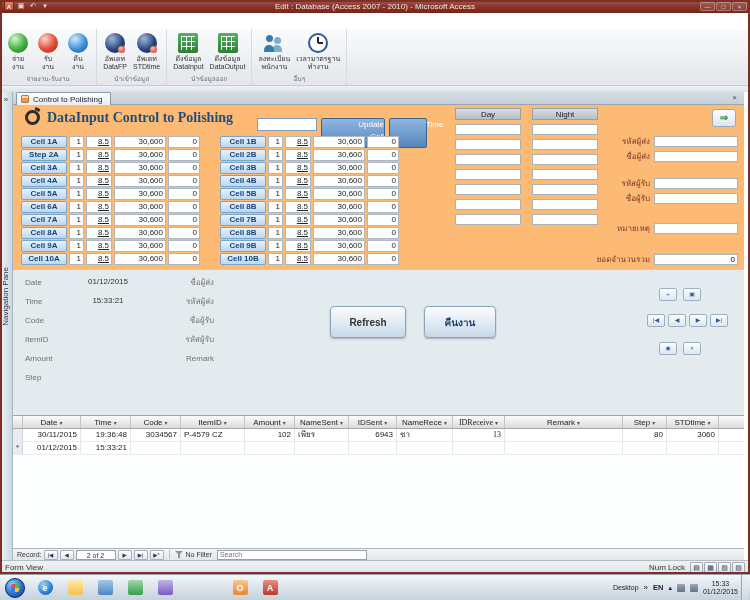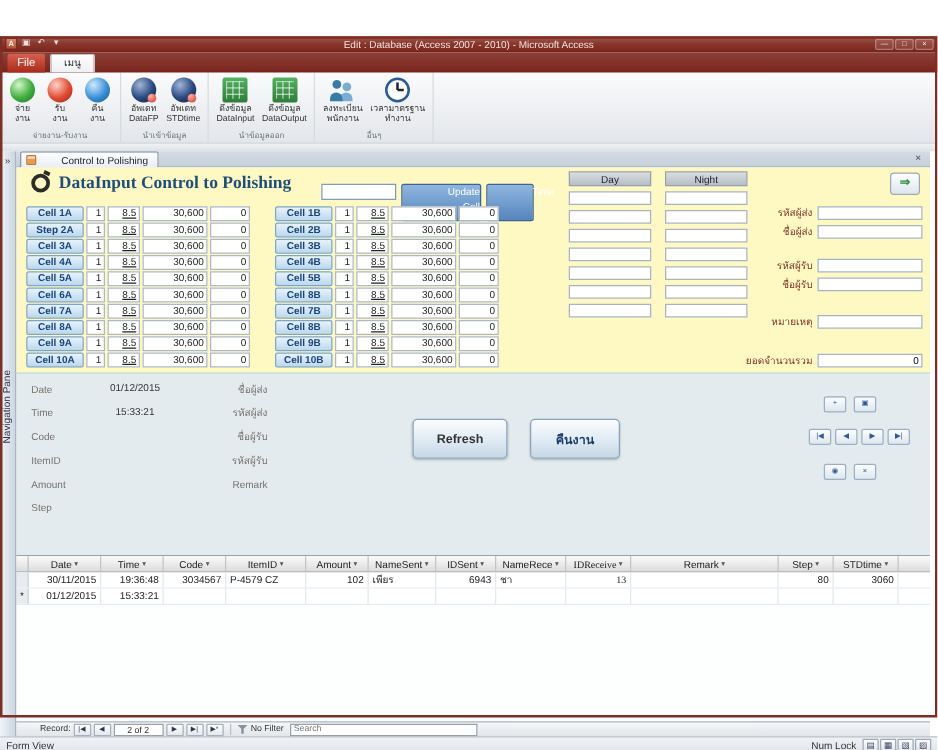--- a/index.html
+++ b/index.html
@@ -1,17 +1,17 @@
 <!DOCTYPE html>
 <html><head>
 <meta charset="utf-8">
 <style>
   * { margin:0; padding:0; box-sizing:border-box; }
   body { width:750px; height:600px; overflow:hidden; font-family:"Liberation Sans",sans-serif; font-size:9px; background:#fff; position:relative; }
-  .screen { position:absolute; inset:0;margin-top:29px; }
+  .screen { position:absolute; inset:0; }
 
   
   .titlebar { position:absolute; left:0; top:0; right:0; height:13px; background:linear-gradient(#a05a50,#8a382e 45%,#772319); z-index:5; }
   .qat { position:absolute; left:4px; top:1px; display:flex; gap:2px; align-items:center; z-index:6; }
   .qatbtn { min-width:10px; height:10px; font-size:7px; line-height:10px; text-align:center; color:#f3e2dc; }
   .qatbtn[data-name="app-icon"] { background:linear-gradient(#e08a6a,#b84a30); border:1px solid #7a2a1a; border-radius:2px; width:10px; color:#fff; font-weight:bold; font-size:6px; }
   .wintitle { position:absolute; left:0; right:0; top:2px; text-align:center; font-size:8px; color:#f4e4de; }
   .winctrls { position:absolute; right:3px; top:2px; display:flex; gap:1px; z-index:6; }
   .winbtn { width:15px; height:9px; font-size:6px; line-height:8px; text-align:center; color:#f6e8e2; background:rgba(255,255,255,.10); border:1px solid rgba(255,255,255,.3); border-radius:2px; }
 
@@ -39,34 +39,34 @@
   .ric[data-name="clock-icon"] { border-radius:50%; background:radial-gradient(#ffffff 55%,#e2e6ea); border:2px solid #2a5a9a; }
   .ric[data-name="clock-icon"]::before { content:""; position:absolute; left:7px; top:2px; width:2px; height:6px; background:#223; }
   .ric[data-name="clock-icon"]::after { content:""; position:absolute; left:8px; top:7px; width:5px; height:2px; background:#223; }
   .rlabel { font-size:7px; line-height:8px; color:#333; }
   .rlabel span { display:block; }
   .rglabel { position:absolute; left:0; right:0; bottom:1px; text-align:center; font-size:6.5px; color:#68707a; }
 
   
   .ribbonbottom { position:absolute; left:0; top:86px; right:0; height:6px; background:linear-gradient(#f0f2f4,#dde2e8); }
   .doctabbar { position:absolute; left:13px; top:92px; width:731px; height:13px; background:linear-gradient(#d4dce4,#c6d0da); border-bottom:1px solid #98a6b2; }
-  .doctab { position:absolute; left:3px; top:0; height:13px; padding:0 8px 0 4px; background:linear-gradient(#fdfeff,#e9eef3); border:1px solid #8a99a8; border-bottom:none; border-radius:2px 2px 0 0; display:flex; align-items:center; gap:20px; font-size:8px; color:#223;text-align:center; }
+  .doctab { position:absolute; left:3px; top:0; height:13px; padding:0 8px 0 4px; background:linear-gradient(#fdfeff,#e9eef3); border:1px solid #8a99a8; border-bottom:none; border-radius:2px 2px 0 0; display:flex; align-items:center; gap:4px; font-size:8px; color:#223;text-align:center; }
   .doctabicon { width:8px; height:8px; border:1px solid #c8742a; background:linear-gradient(#f8d8b0 2px,#e89a50 2px); border-radius:1px; }
   .doctabclose { position:absolute; right:4px; top:1px; width:11px; height:11px; text-align:center; line-height:10px; font-size:8px; color:#445; }
 
   
   .navpane { position:absolute; left:0; top:92px; width:13px; height:468px; background:linear-gradient(90deg,#eef3f8,#ccd7e1); border-right:1px solid #a8b6c2; z-index:2; }
   .navexpand { display:block; text-align:center; font-size:8px; color:#345; padding-top:3px; }
   .navlabel { position:absolute; left:1px; top:175px; writing-mode:vertical-rl; transform:rotate(180deg); font-size:8px; color:#334; white-space:nowrap; }
 
   
   .workspace { position:absolute; left:13px; top:105px; width:731px; height:455px; background:#fff; }
 
   
-  .bluesec { position:absolute; left:0; top:0; width:731px; height:165px; background:#fef9c3; border-bottom:1px solid #b4d2d8; }
+  .bluesec { position:absolute; left:0; top:0; width:731px; height:165px; background:#fdba74; border-bottom:1px solid #b4d2d8; }
   .formlogo { position:absolute; left:12px; top:5px; width:15px; height:15px; border:3px solid #2c2c2c; border-radius:50%; }
   .formlogo::after { content:""; position:absolute; top:-5px; left:7px; width:5px; height:3px; background:#2c2c2c; transform:rotate(25deg); }
   .formtitle { position:absolute; left:34px; top:5px; font-family:"Liberation Serif",serif; font-size:14px; font-weight:bold; color:#1f4e7a; }
   .hinput { position:absolute; left:244px; top:13px; width:60px; height:13px; border:1px solid #7f9db9; background:#fff; font-size:8px; }
   .bluebtn { position:absolute; height:30px; background:linear-gradient(#8fb6e0,#5585bd); border:1px solid #3a6494; border-radius:2px; color:#fff; font-size:8px; text-align:right; line-height:12px;padding-left:36px; }
   .updatebtn { left:308px; top:13px; width:64px; }
   .timebtn { left:376px; top:13px; width:34px; }
   .graybtn { position:absolute; top:3px; width:66px; height:12px; background:linear-gradient(#d8dde2,#b6bec6); border:1px solid #96a0aa; color:#223; font-size:8px; text-align:center; line-height:11px; }
   .daybtn { left:442px; } .nightbtn { left:519px; }
   .exitbtn { position:absolute; right:8px; top:4px; width:24px; height:18px; background:linear-gradient(#fefefe,#dde6ee); border:1px solid #9aaabb; border-radius:3px; text-align:center; line-height:16px; font-size:10px; color:#2e8b3a; font-weight:bold; }
@@ -134,21 +134,21 @@
   .hcells div:nth-of-type(8), .tcells div:nth-of-type(8){width:56px;}
   .hcells div:nth-of-type(9), .tcells div:nth-of-type(9){width:52px;font-family:Liberation Serif, serif;}
   .hcells div:nth-of-type(10),.tcells div:nth-of-type(10){width:118px;}
   .hcells div:nth-of-type(11),.tcells div:nth-of-type(11){width:44px;}
   .hcells div:nth-of-type(12),.tcells div:nth-of-type(12){width:52px;}
   .tcells div:nth-of-type(1),.tcells div:nth-of-type(2),.tcells div:nth-of-type(3),
   .tcells div:nth-of-type(5),.tcells div:nth-of-type(7),.tcells div:nth-of-type(9),
   .tcells div:nth-of-type(11),.tcells div:nth-of-type(12){text-align:right;}
 
   
-  .recbar { position:absolute; left:0; top:443px; width:731px; height:12px; background:linear-gradient(#f4f6f8,#e2e6ea); border-top:1px solid #aab4bc; display:flex; align-items:center; gap:2px; padding-left:19px; font-size:7px; color:#333; }
+  .recbar { position:absolute; left:0; top:443px; width:731px; height:12px; background:linear-gradient(#f4f6f8,#e2e6ea); border-top:1px solid #aab4bc; display:flex; align-items:center; gap:2px; padding-left:4px; font-size:7px; color:#333; }
   .recbtn { width:14px; height:10px; background:linear-gradient(#fdfdfd,#e4e8ec); border:1px solid #a8b0b8; border-radius:1px; font-size:5.5px; line-height:8px; text-align:center; color:#335; }
   .recpos { width:40px; height:10px; background:#fff; border:1px solid #98a0a8; text-align:center; line-height:9px; font-size:7px; }
   .recsep { width:1px; height:9px; background:#b8c0c8; margin:0 3px; }
   .filtericon { width:9px; height:9px; position:relative; }
   .filtericon::before { content:""; position:absolute; left:0; top:1px; border-left:4px solid transparent; border-right:4px solid transparent; border-top:4px solid #8a929a; }
   .filtericon::after { content:""; position:absolute; left:3px; top:4px; width:2px; height:4px; background:#8a929a; }
   .searchbox { width:150px; height:10px; border:1px solid #98a0a8; background:#fff; font-size:7px; padding:0 2px; margin-left:3px; }
 
   
   .statusbar { position:absolute; left:0; top:560px; right:0; height:14px; background:linear-gradient(#f0f2f5,#dfe3e8); border-top:1px solid #b4bcc4; display:flex; align-items:center; padding:0 5px; font-size:8px; color:#333; }
@@ -188,24 +188,20 @@
         <div class="qatbtn" data-name="qat-customize-button">▾</div>
       </div>
     <div class="wintitle" data-name="window-title">Edit : Database (Access 2007 - 2010) - Microsoft Access</div>
     <div class="winctrls" data-name="window-controls">
       <div class="winbtn" data-name="minimize-button">—</div>
       <div class="winbtn" data-name="maximize-button">□</div>
       <div class="winbtn" data-name="close-button">×</div>
     </div>
   </div>
 
-  <div class="tabrow" data-name="ribbon-tab-row">
-    <div class="file-tab" data-name="file-tab">File</div>
-    <div class="menu-tab" data-name="tab-menu">เมนู</div>
-  </div>
 
   <div class="ribbon" data-name="ribbon">
     <div class="rgroups">
 
     <div class="rgroup" data-name="ribbon-group">
           <div class="rbtns">
 
           <div class="rbtn" data-name="assign-work-button">
                 <div class="ric" data-name="green-sphere-icon"></div>
                 <div class="rlabel" data-name="ribbon-button-label">

